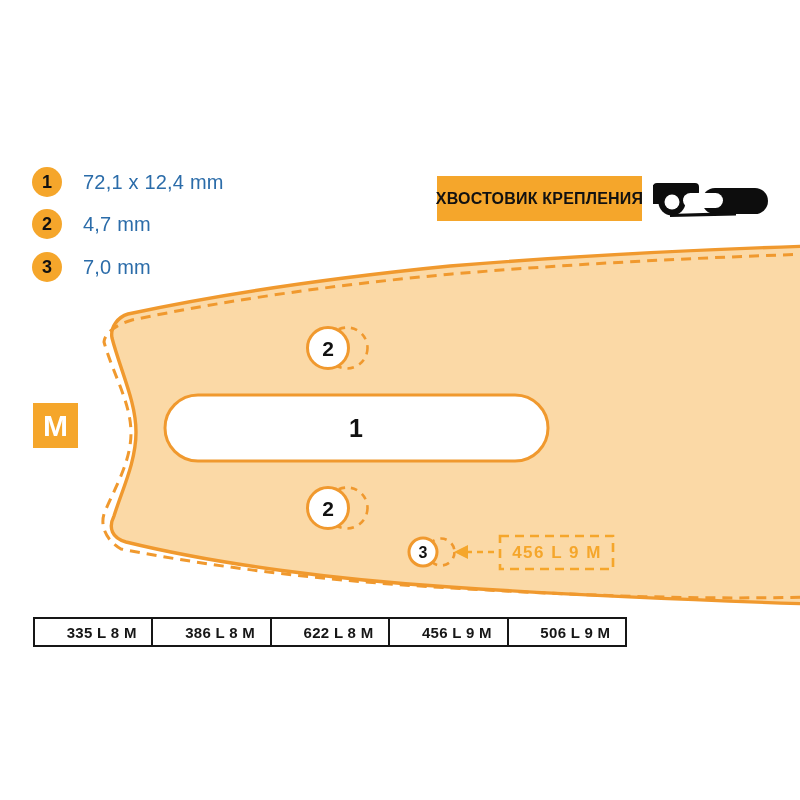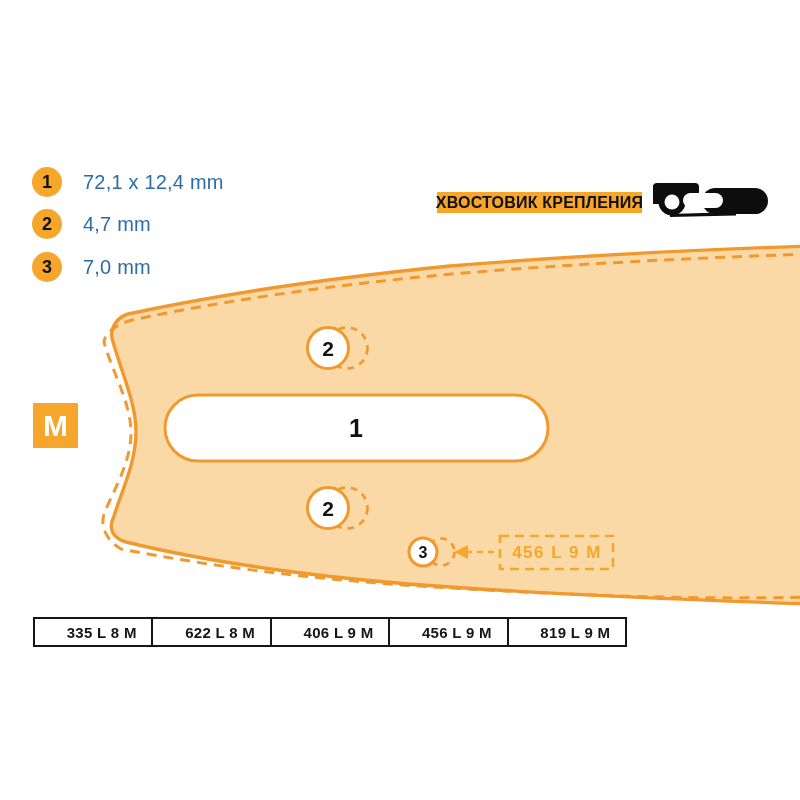--- a/index.html
+++ b/index.html
@@ -18,21 +18,21 @@
   
   .legend-row{position:absolute;left:32px;display:flex;align-items:center;gap:21px;height:30px;}
   .legend-badge{
     width:30px;height:30px;border-radius:50%;background:var(--orange);
     color:#111;font-weight:bold;font-size:18px;
     display:flex;align-items:center;justify-content:center;flex:0 0 30px;
   }
   .legend-value{color:var(--blue);font-size:20px;font-weight:normal;letter-spacing:.2px;white-space:nowrap;}
   
   .header-label{
-    position:absolute;left:437px;top:192px;width:205px;height:21px;
+    position:absolute;left:437px;top:176px;width:205px;height:45px;
     background:var(--orange);color:#111;font-weight:bold;font-size:16px;
     display:flex;align-items:center;justify-content:center;letter-spacing:.2px;white-space:nowrap;
   }
   .saw-icon{position:absolute;left:650px;top:170px;}
   .saw-icon .blk{fill:#0d0d0d;}
   .saw-icon .wht{fill:#ffffff;}
   
   .m-badge{
     position:absolute;left:33px;top:403px;width:45px;height:45px;background:var(--orange);
     color:#fff;font-weight:bold;font-size:30px;display:flex;align-items:center;justify-content:center;
@@ -130,19 +130,19 @@
     <rect class="blk" x="52" y="18" width="66" height="26" rx="13"></rect>
     <rect class="wht" x="33" y="23" width="40" height="15" rx="7.5"></rect>
     <circle class="wht" cx="22" cy="32" r="7.5"></circle>
     <path class="blk" d="M20,44 L86,42 L86,45.5 L20,47 Z"></path>
   </svg>
 
   <div class="m-badge">M</div>
 
   <div class="size-table">
     <div class="size-cell">335 L 8 M</div>
+    <div class="size-cell">386 L 8 M</div>
     <div class="size-cell">622 L 8 M</div>
-    <div class="size-cell">406 L 9 M</div>
     <div class="size-cell">456 L 9 M</div>
-    <div class="size-cell">819 L 9 M</div>
+    <div class="size-cell">506 L 9 M</div>
   </div>
 
 </div>
 
 </body></html>

